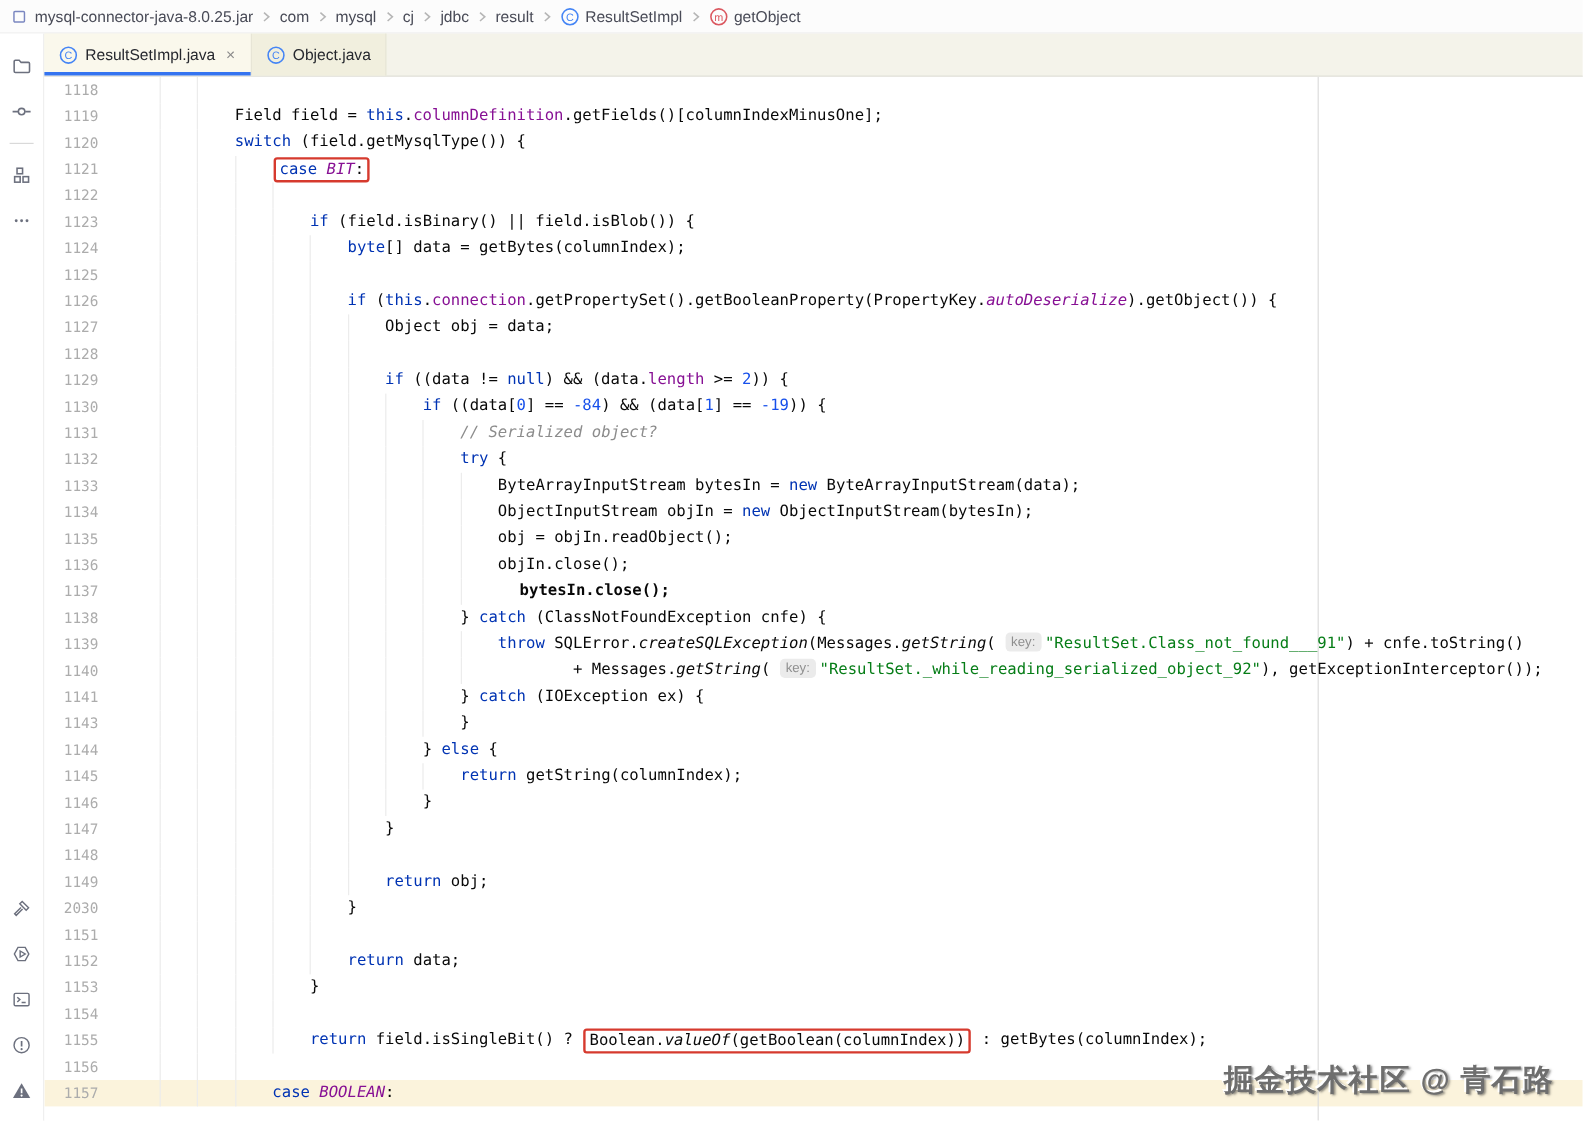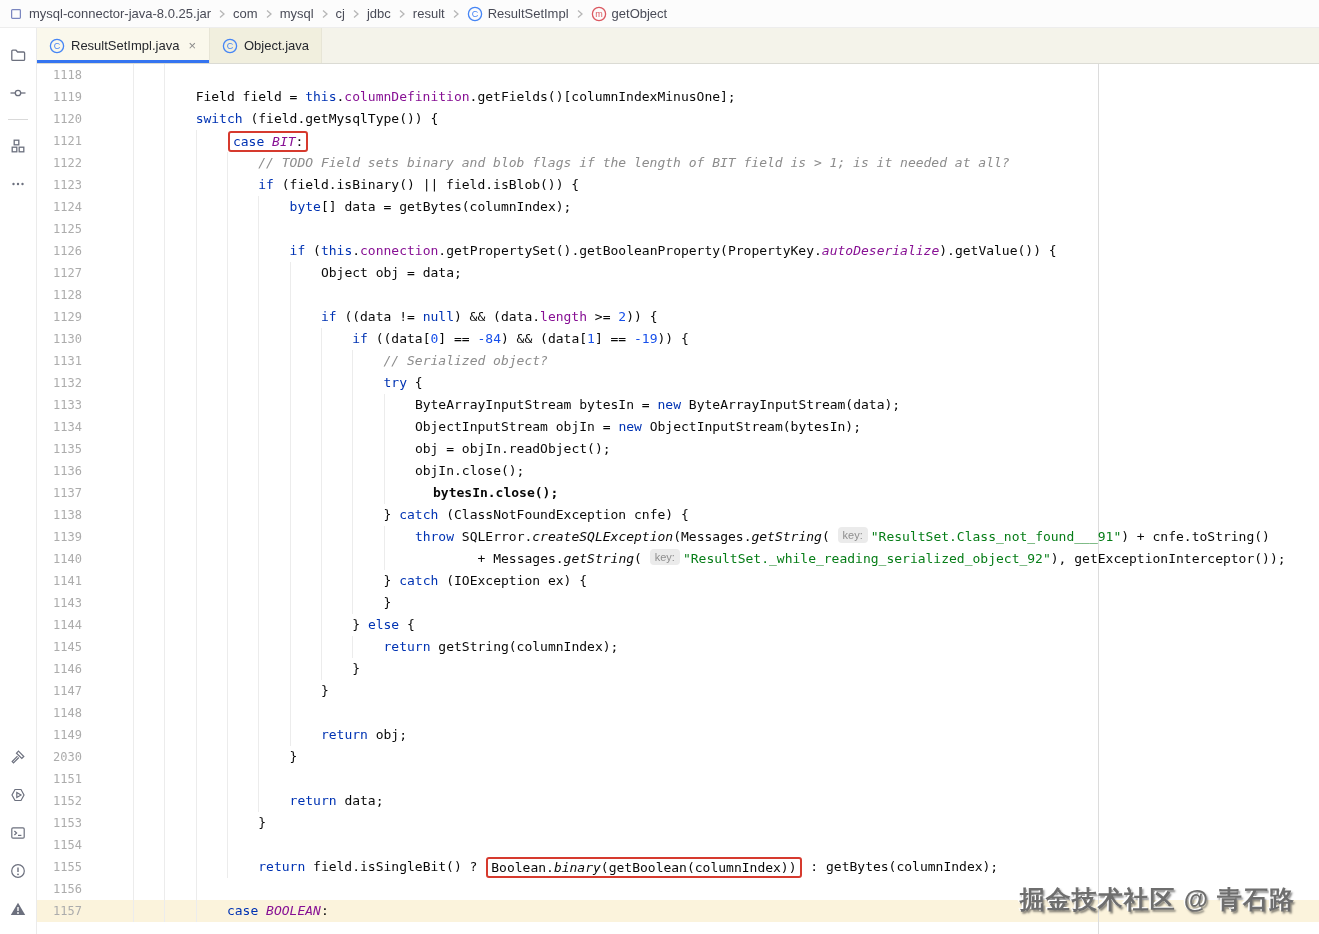--- a/index.html
+++ b/index.html
@@ -296,21 +296,20 @@
             <div class="guide" style="left: 158.64px;"></div>
             <div class="lnum">1121</div>
             <div class="code" style="left: 189.96px;"><span class="red-box"><span class="t-k">case </span><span class="t-sf">BIT</span><span>:</span></span></div>
           </div>
           <div class="row">
             <div class="guide" style="left: 96px;"></div>
             <div class="guide" style="left: 127.32px;"></div>
             <div class="guide" style="left: 158.64px;"></div>
             <div class="guide" style="left: 189.96px;"></div>
             <div class="lnum">1122</div>
-            <div class="code" style="left: 221.28px;"><span class="t-c">// TODO Field sets binary and blob flags if the length of BIT field is &gt; 1; is it needed at all?</span></div>
           </div>
           <div class="row">
             <div class="guide" style="left: 96px;"></div>
             <div class="guide" style="left: 127.32px;"></div>
             <div class="guide" style="left: 158.64px;"></div>
             <div class="guide" style="left: 189.96px;"></div>
             <div class="lnum">1123</div>
             <div class="code" style="left: 221.28px;"><span class="t-k">if</span><span> (field.isBinary() || field.isBlob()) {</span></div>
           </div>
           <div class="row">
@@ -331,21 +330,21 @@
             <div class="lnum">1125</div>
             <div class="code" style="left: 252.6px;"></div>
           </div>
           <div class="row">
             <div class="guide" style="left: 96px;"></div>
             <div class="guide" style="left: 127.32px;"></div>
             <div class="guide" style="left: 158.64px;"></div>
             <div class="guide" style="left: 189.96px;"></div>
             <div class="guide" style="left: 221.28px;"></div>
             <div class="lnum">1126</div>
-            <div class="code" style="left: 252.6px;"><span class="t-k">if</span><span> (</span><span class="t-k">this</span><span>.</span><span class="t-f">connection</span><span>.getPropertySet().getBooleanProperty(PropertyKey.</span><span class="t-sf">autoDeserialize</span><span>).getValue()) {</span></div>
+            <div class="code" style="left: 252.6px;"><span class="t-k">if</span><span> (</span><span class="t-k">this</span><span>.</span><span class="t-f">connection</span><span>.getPropertySet().getBooleanProperty(PropertyKey.</span><span class="t-sf">autoDeserialize</span><span>).getObject()) {</span></div>
           </div>
           <div class="row">
             <div class="guide" style="left: 96px;"></div>
             <div class="guide" style="left: 127.32px;"></div>
             <div class="guide" style="left: 158.64px;"></div>
             <div class="guide" style="left: 189.96px;"></div>
             <div class="guide" style="left: 221.28px;"></div>
             <div class="guide" style="left: 252.6px;"></div>
             <div class="lnum">1127</div>
             <div class="code" style="left: 283.92px;"><span>Object obj = data;</span></div>
@@ -638,21 +637,21 @@
             <div class="guide" style="left: 189.96px;"></div>
             <div class="lnum">1154</div>
             <div class="code" style="left: 221.28px;"></div>
           </div>
           <div class="row">
             <div class="guide" style="left: 96px;"></div>
             <div class="guide" style="left: 127.32px;"></div>
             <div class="guide" style="left: 158.64px;"></div>
             <div class="guide" style="left: 189.96px;"></div>
             <div class="lnum">1155</div>
-            <div class="code" style="left: 221.28px;"><span class="t-k">return</span><span> field.isSingleBit() ? </span><span class="red-box"><span>Boolean.</span><span class="t-sm">binary</span><span>(getBoolean(columnIndex))</span></span><span> : getBytes(columnIndex);</span></div>
+            <div class="code" style="left: 221.28px;"><span class="t-k">return</span><span> field.isSingleBit() ? </span><span class="red-box"><span>Boolean.</span><span class="t-sm">valueOf</span><span>(getBoolean(columnIndex))</span></span><span> : getBytes(columnIndex);</span></div>
           </div>
           <div class="row">
             <div class="guide" style="left: 96px;"></div>
             <div class="guide" style="left: 127.32px;"></div>
             <div class="guide" style="left: 158.64px;"></div>
             <div class="lnum">1156</div>
             <div class="code" style="left: 189.96px;"></div>
           </div>
           <div class="row caret">
             <div class="guide" style="left: 96px;"></div>

